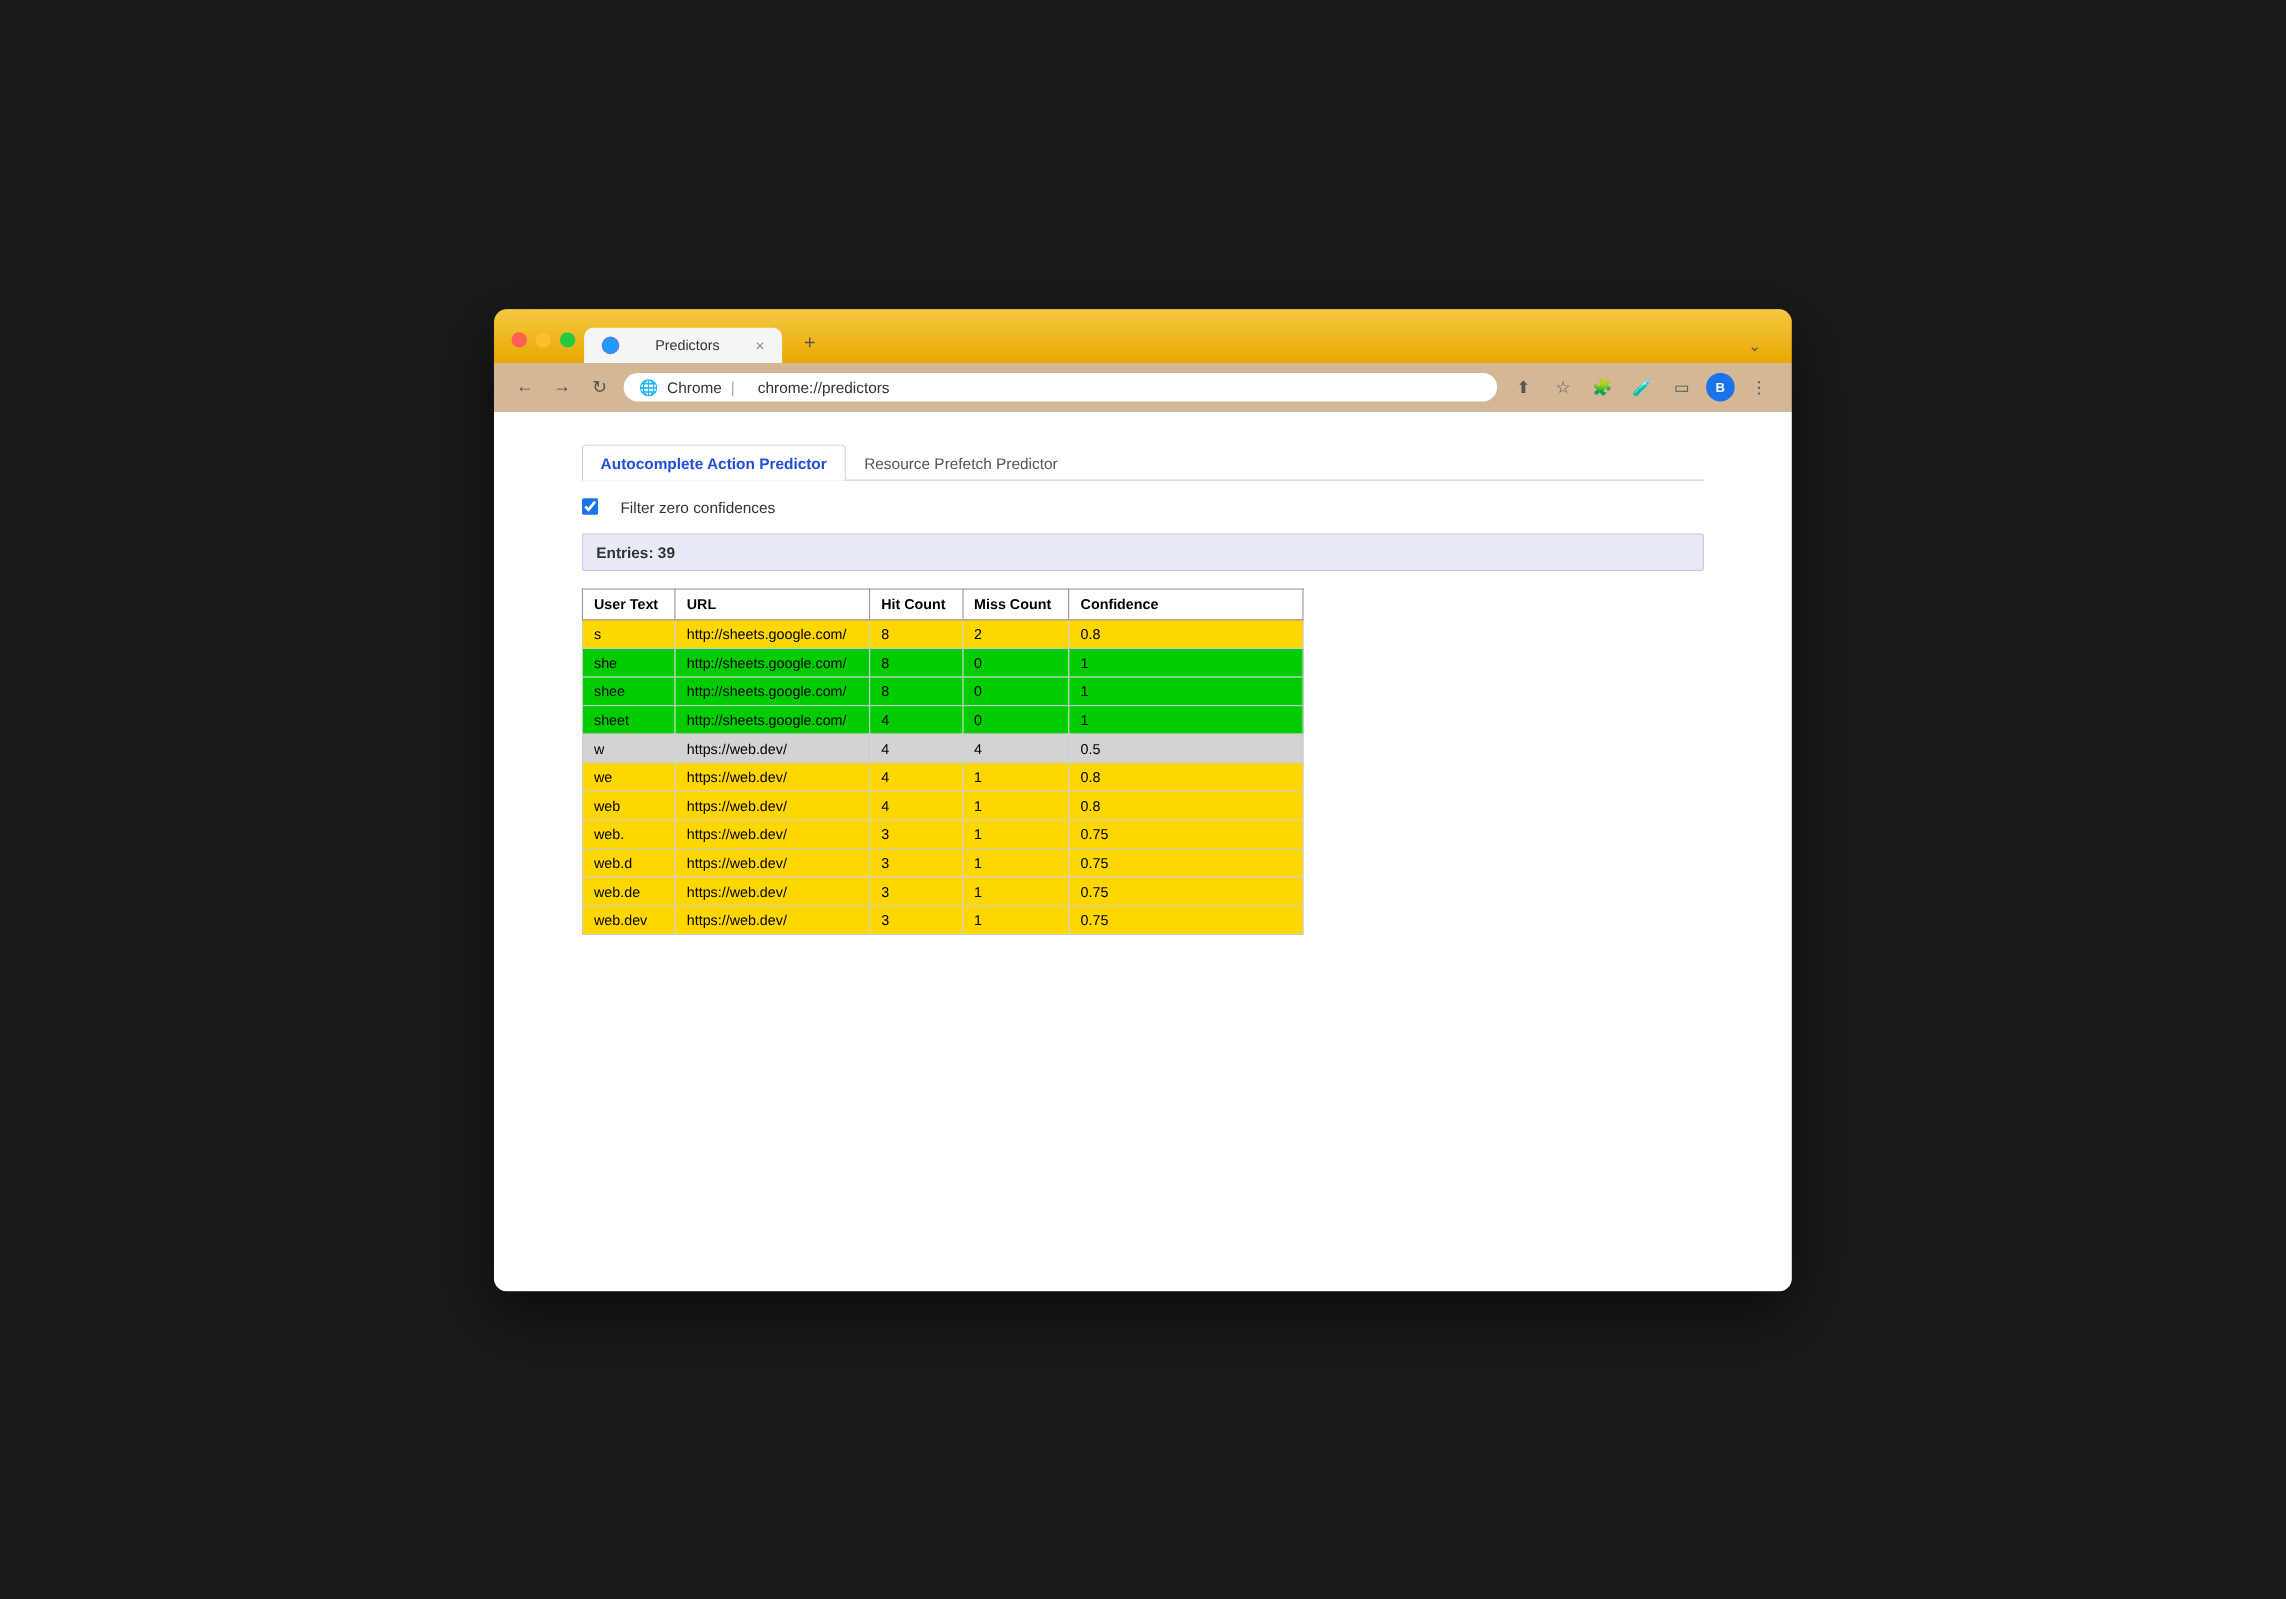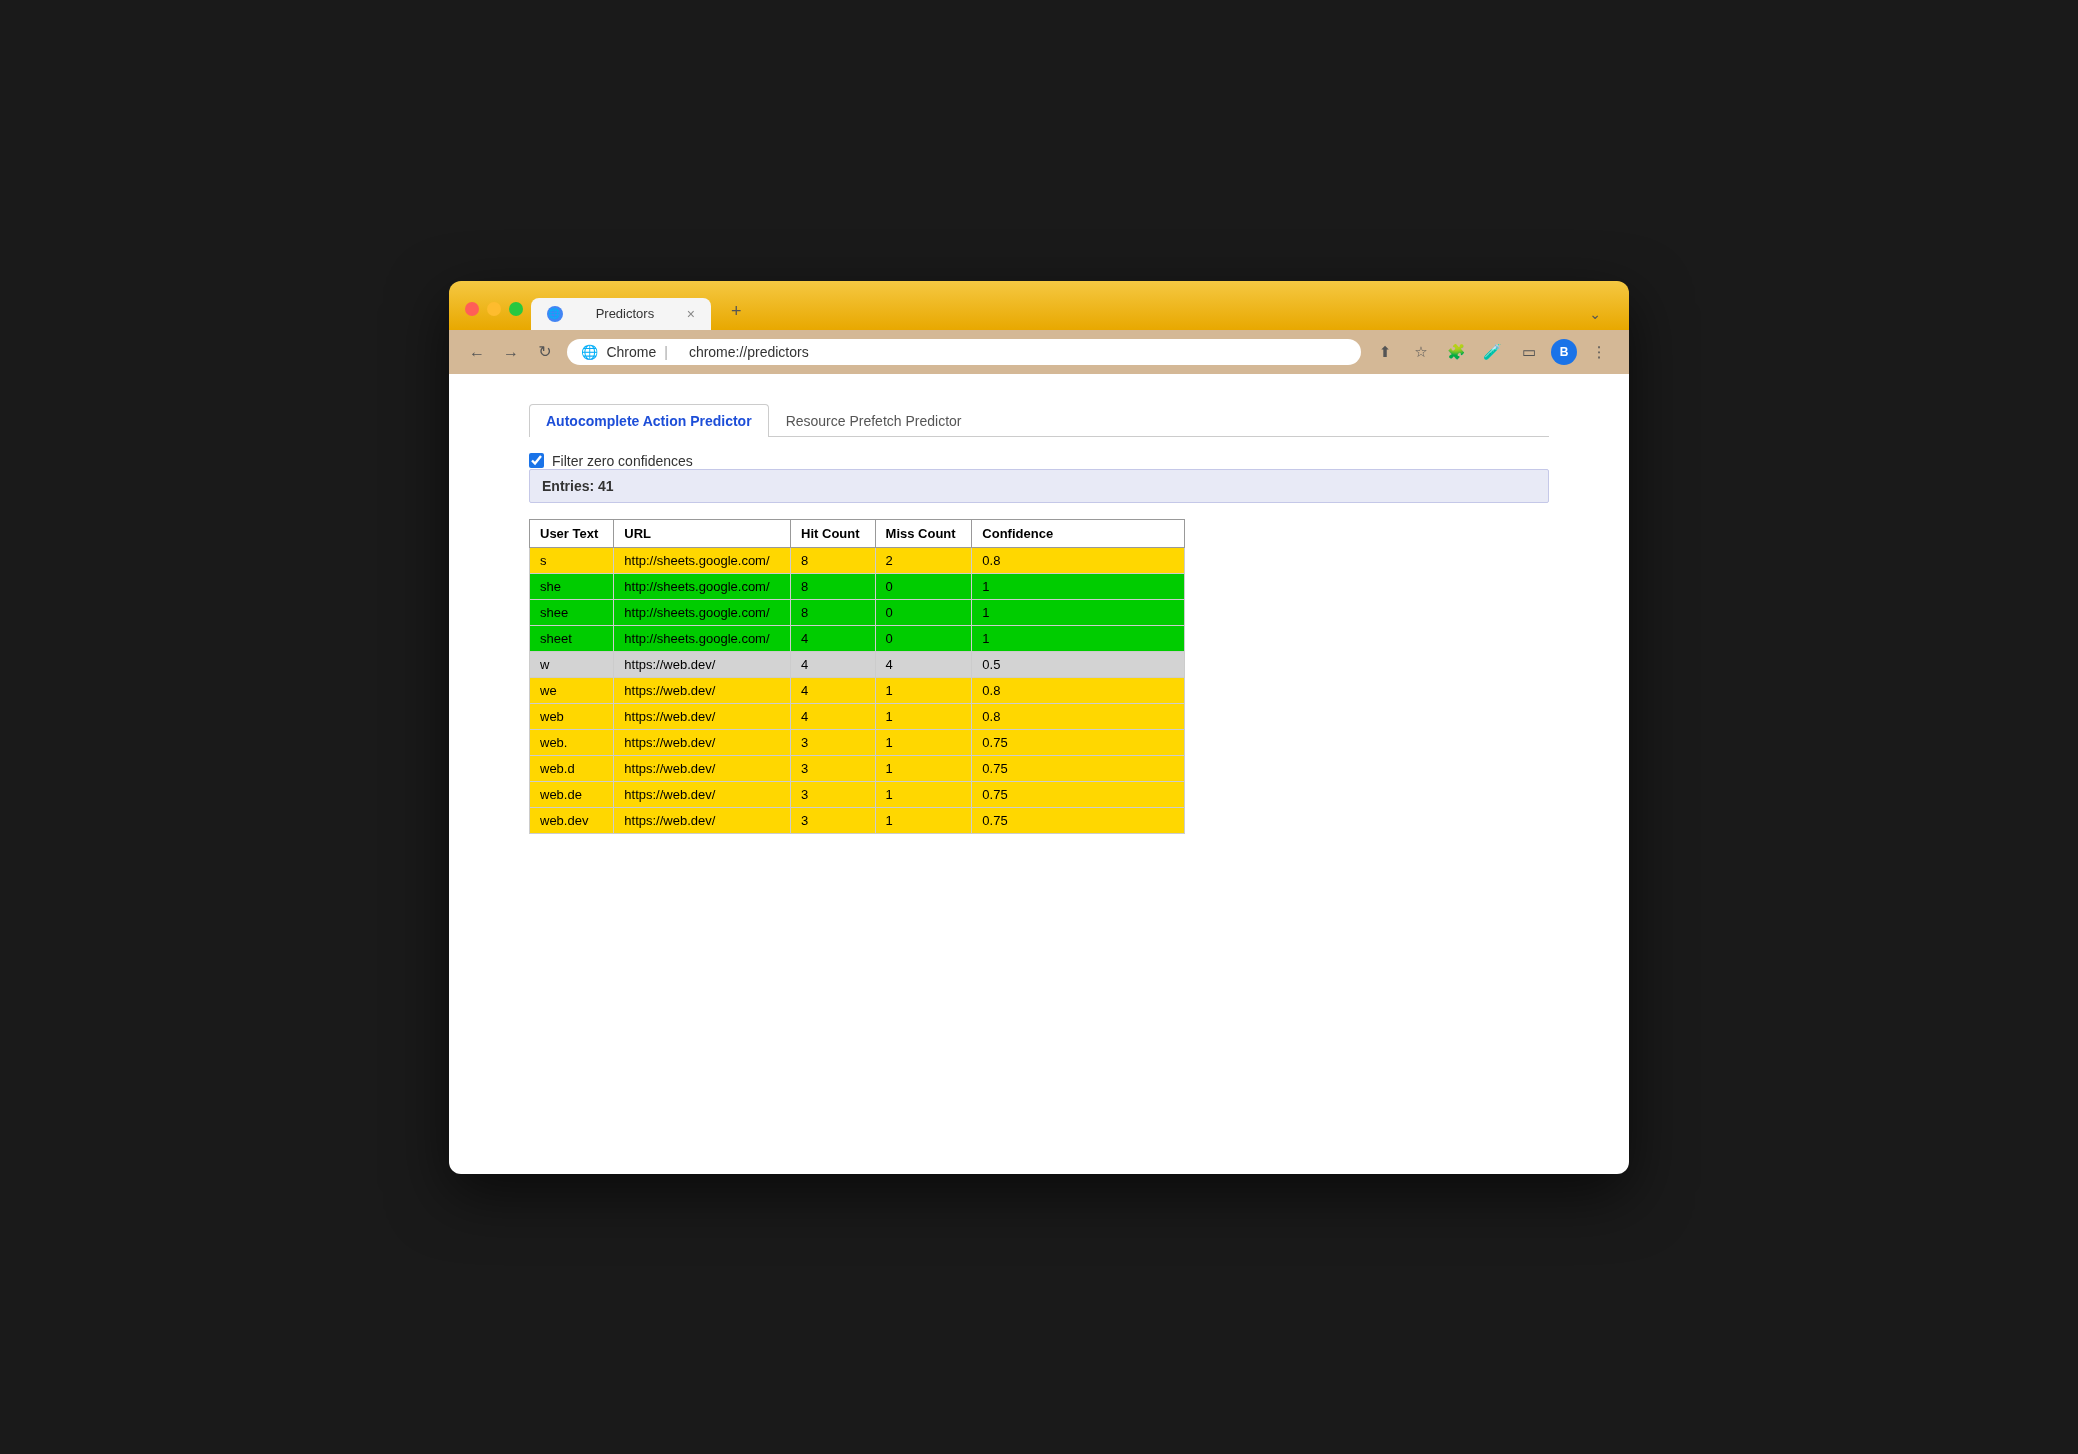--- a/index.html
+++ b/index.html
@@ -202,21 +202,22 @@
     }
 
     .page-tab.inactive {
       color: #555;
     }
 
     
     .filter-row {
       display: flex;
       align-items: center;
-      gap: 8px;
+      gap: 20px;
+      margin-bottom: 16px;
     }
 
     .filter-checkbox {
       width: 15px;
       height: 15px;
       accent-color: #1a73e8;
     }
 
     .filter-label {
       font-size: 14px;
@@ -316,21 +317,21 @@
       <div class="page-tab inactive">
         <span>Resource Prefetch Predictor</span>
       </div>
     </div>
 
     <div class="filter-row">
       <input type="checkbox" class="filter-checkbox" checked="" style="">
       <label class="filter-label">Filter zero confidences</label>
     </div>
 
-    <div class="entries-bar">Entries: 41</div>
+    <div class="entries-bar">Entries: 39</div>
 
     <table class="data-table">
       <thead>
         <tr>
           <th><span>User Text</span></th>
           <th><span>URL</span></th>
           <th><span>Hit Count</span></th>
           <th><span>Miss Count</span></th>
           <th class="confidence-col"><span>Confidence</span></th>
         </tr>

